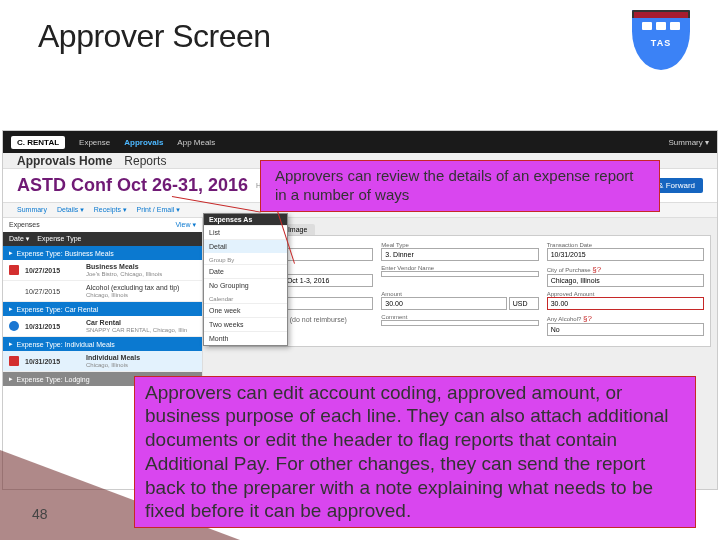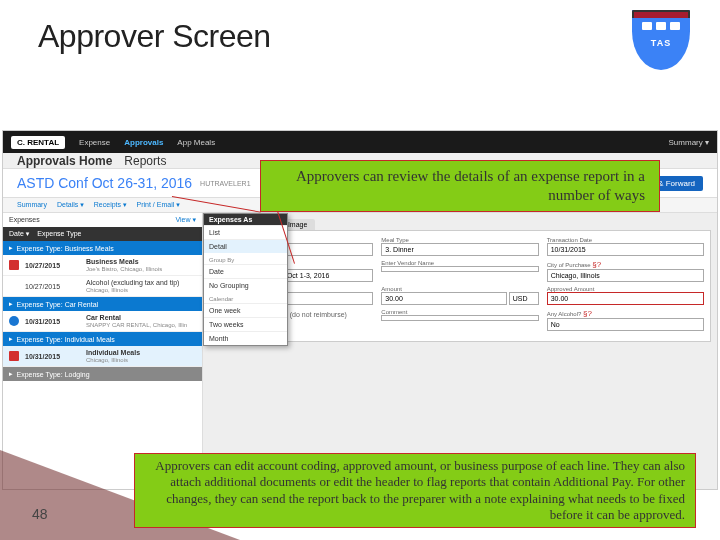--- a/index.html
+++ b/index.html
@@ -12,21 +12,21 @@
   .book { width: 10px; height: 8px; background: #fff; border-radius: 1px; }
   .shield-tas { position: absolute; top: 28px; left: 0; right: 0; text-align: center; color: #fff; font-size: 9px; font-weight: bold; letter-spacing: 1px; }
   .screenshot { position: absolute; top: 130px; left: 2px; right: 2px; bottom: 50px; border: 1px solid #ccc; background: #f5f5f5; overflow: hidden; font-size: 8px; }
   .topnav { background: #1a1a1a; height: 22px; display: flex; align-items: center; color: #ccc; padding: 0 8px; gap: 14px; font-size: 8px; }
   .topnav .concur { background: #fff; color: #000; padding: 2px 6px; font-weight: bold; border-radius: 2px; }
   .topnav .active { color: #4db8ff; font-weight: bold; }
   .topnav .profile { margin-left: auto; }
   .subnav { background: #f0f0f0; height: 16px; display: flex; align-items: center; padding: 0 14px; gap: 12px; font-size: 12px; color: #333; border-bottom: 1px solid #ddd; }
   .subnav .sel { font-weight: bold; }
   .titlebar { display: flex; align-items: center; padding: 6px 14px; background: #fff; border-bottom: 1px solid #ddd; }
-  .titlebar h2 { font-size: 14px; color: #3b82f6; font-weight: normal; }
+  .titlebar h2 { font-size: 18px; color: #701a75; font-weight: bold; }
   .titlebar .trav { font-size: 7px; color: #888; margin-left: 8px; }
   .titlebar .btns { margin-left: auto; display: flex; gap: 4px; }
   .btn-orange { background: #f0931f; color: #fff; padding: 3px 8px; font-size: 8px; border-radius: 2px; }
   .btn-blue { background: #0b79d0; color: #fff; padding: 3px 8px; font-size: 8px; border-radius: 2px; }
   .btn-blue2 { background: #1565c0; color: #fff; padding: 3px 8px; font-size: 8px; border-radius: 2px; }
   .toolbar { display: flex; gap: 10px; padding: 3px 14px; font-size: 7px; color: #0b79d0; border-bottom: 1px solid #ddd; }
   .main { display: flex; height: calc(100% - 70px); }
   .leftcol { width: 200px; background: #fff; border-right: 1px solid #ddd; font-size: 7px; }
   .leftcol .hdr { background: #333; color: #fff; display: flex; padding: 3px 6px; gap: 8px; }
   .group { background: #0b79d0; color: #fff; padding: 3px 6px; margin: 0; display: flex; align-items: center; gap: 4px; }
@@ -46,23 +46,23 @@
   .rightcol { flex: 1; background: #eee; padding: 6px; position: relative; }
   .tabs { display: flex; gap: 2px; font-size: 7px; }
   .tab { background: #ddd; padding: 2px 8px; border-radius: 2px 2px 0 0; }
   .tab.active { background: #fff; }
   .formbox { background: #fff; padding: 6px; border: 1px solid #ccc; font-size: 7px; }
   .frow { display: flex; gap: 8px; margin-bottom: 4px; }
   .field { flex: 1; }
   .flabel { color: #666; font-size: 6px; display: block; }
   .finput { border: 1px solid #aaa; padding: 2px 3px; background: #fff; font-size: 7px; width: 100%; }
   .req { color: #c62828; font-size: 8px; }
-  .callout { position: absolute; background: #84cc16; border: 1.5px solid #c62828; padding: 6px 14px; font-size: 15px; color: #333; text-align: right; z-index: 10; line-height: 1.25; font-family: Liberation Serif, serif; }
+  .callout { position: absolute; background: #d946ef; border: 1.5px solid #c62828; padding: 6px 14px; font-size: 15px; color: #333; text-align: left; z-index: 10; line-height: 1.25; }
   .callout-top { top: 160px; left: 260px; width: 400px; }
-  .callout-bottom { bottom: 12px; left: 134px; right: 24px; font-size: 13px; padding: 4px 10px; }
+  .callout-bottom { bottom: 12px; left: 134px; right: 24px; font-size: 19px; padding: 4px 10px; }
   .callout-line { position: absolute; border-top: 1.5px solid #c62828; z-index: 9; transform-origin: left center; }
   .page-num { position: absolute; bottom: 18px; left: 32px; font-size: 14px; color: #444; z-index: 12; }
   .tri { position: absolute; left: 0; bottom: 0; width: 0; height: 0; border-right: 240px solid transparent; border-bottom: 90px solid rgba(110,40,40,0.55); z-index: 8; }
   .tri::after { content: ""; position: absolute; left: 0; top: 0; width: 0; height: 0; }
   .ply { width: 10px; height: 10px; display: inline-block; }
 </style>
 </head>
 <body>
 
 <h1 class="slide-title">Approver Screen</h1>

